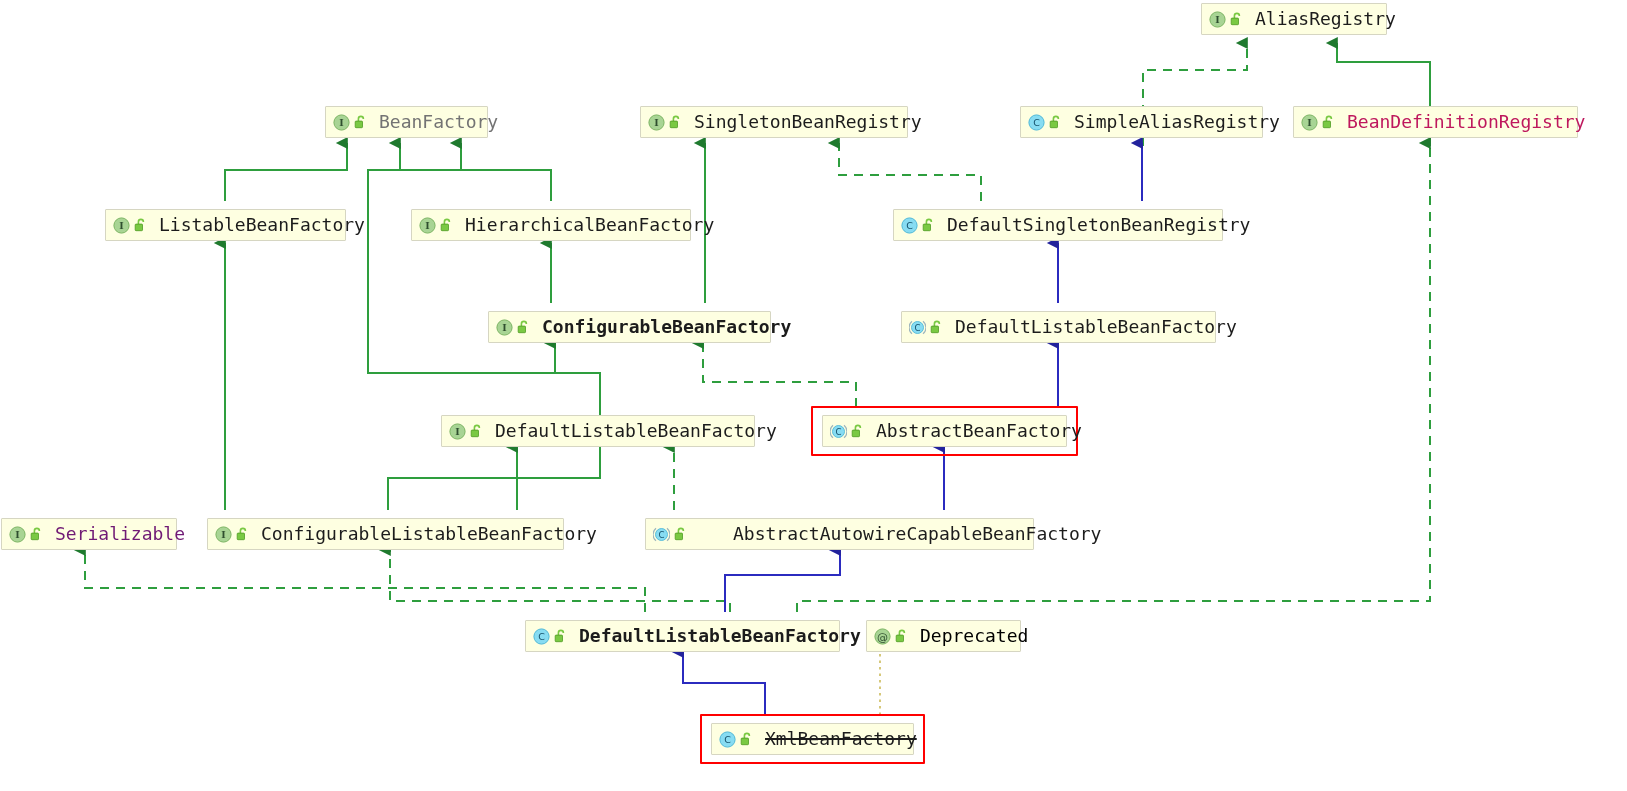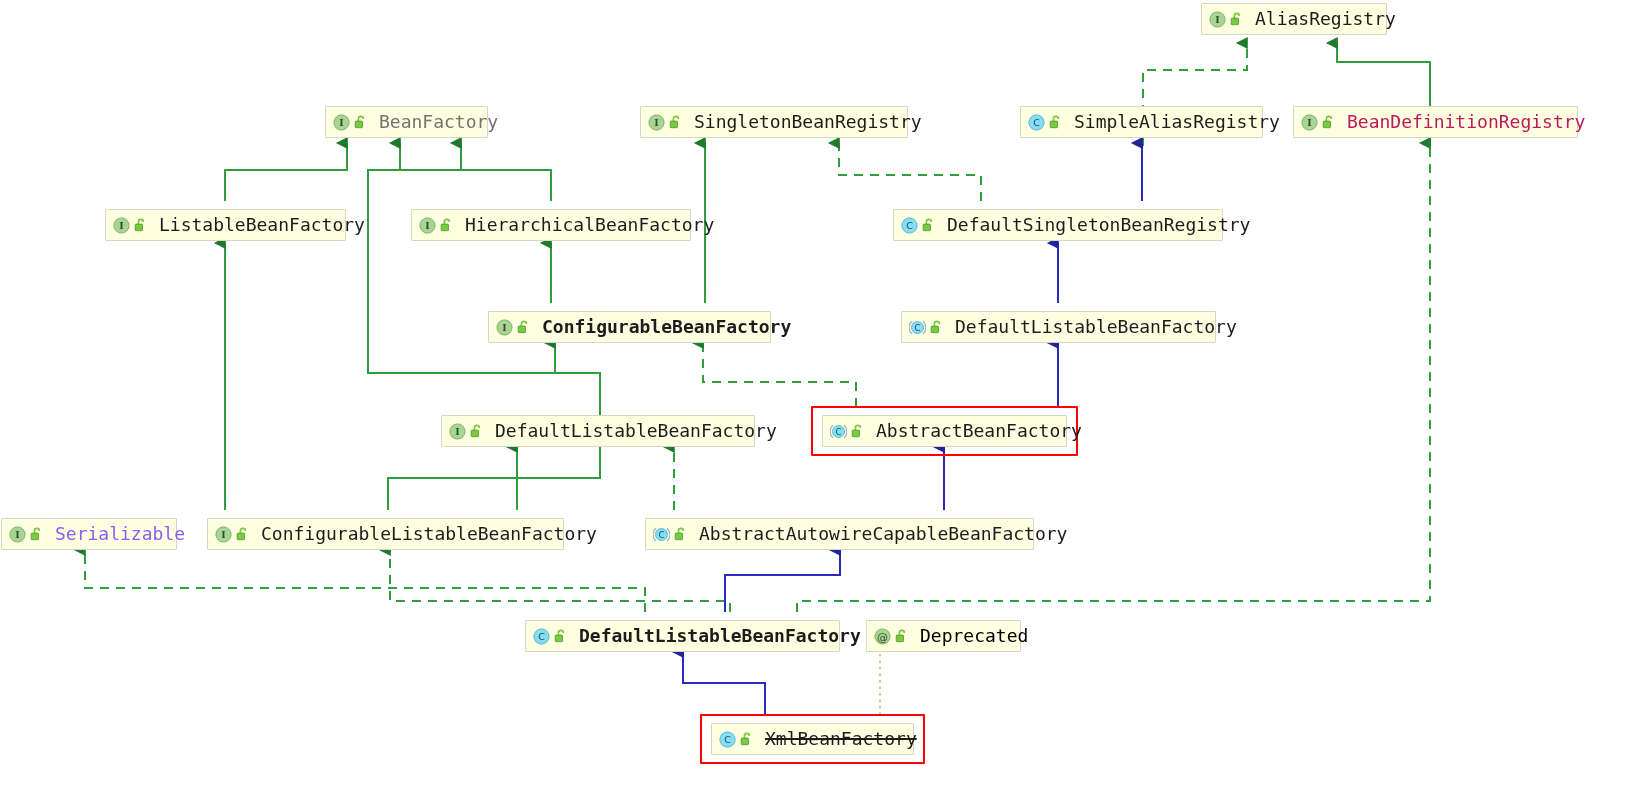--- a/index.html
+++ b/index.html
@@ -256,21 +256,21 @@
       </div>
       <div class="node" style="left: 1px; top: 518px; width: 176px; background: rgb(254, 255, 225); border-color: rgb(214, 214, 194);">
         <svg class="kind-icon" viewBox="0 0 17 17">
           <circle cx="8.5" cy="8.5" r="7.6" fill="#a8d494" stroke="#7cb463" stroke-width="1"></circle>
           <text x="8.5" y="12.3" text-anchor="middle" font-family="DejaVu Serif, serif" font-size="9.5" font-weight="bold" fill="#2f4f2f">I</text>
         </svg>
         <svg class="lock-icon" viewBox="0 0 13 14">
           <path d="M4.4,6.2 L4.4,3.9 A2.5,2.5 0 0 1 9.4,3.9" fill="none" stroke="#7ac943" stroke-width="1.6"></path>
           <rect x="1.2" y="6.1" width="7.3" height="6.6" rx="0.8" fill="#7ac943" stroke="#4e9b22" stroke-width="0.8"></rect>
         </svg>
-        <span class="node-label" style="color: #8b5cf6; text-align: right;">Serializable</span>
+        <span class="node-label" style="color: #701a75; text-align: right;">Serializable</span>
       </div>
       <div class="node" style="left: 207px; top: 518px; width: 357px; background: rgb(254, 255, 225); border-color: rgb(214, 214, 194);">
         <svg class="kind-icon" viewBox="0 0 17 17">
           <circle cx="8.5" cy="8.5" r="7.6" fill="#a8d494" stroke="#7cb463" stroke-width="1"></circle>
           <text x="8.5" y="12.3" text-anchor="middle" font-family="DejaVu Serif, serif" font-size="9.5" font-weight="bold" fill="#2f4f2f">I</text>
         </svg>
         <svg class="lock-icon" viewBox="0 0 13 14">
           <path d="M4.4,6.2 L4.4,3.9 A2.5,2.5 0 0 1 9.4,3.9" fill="none" stroke="#7ac943" stroke-width="1.6"></path>
           <rect x="1.2" y="6.1" width="7.3" height="6.6" rx="0.8" fill="#7ac943" stroke="#4e9b22" stroke-width="0.8"></rect>
         </svg>
@@ -280,21 +280,21 @@
         <svg class="kind-icon" viewBox="0 0 17 17">
           <circle cx="8.5" cy="8.5" r="6.0" fill="#87dcf2" stroke="#4fb8d8" stroke-width="0.9"></circle>
           <path d="M3.0,2.2 A8.2,8.2 0 0 0 3.0,14.8" fill="none" stroke="#9fb6bd" stroke-width="1.2"></path>
           <path d="M14.0,2.2 A8.2,8.2 0 0 1 14.0,14.8" fill="none" stroke="#9fb6bd" stroke-width="1.2"></path>
           <text x="8.5" y="12.0" text-anchor="middle" font-family="DejaVu Sans, sans-serif" font-size="8.6" fill="#15506b">C</text>
         </svg>
         <svg class="lock-icon" viewBox="0 0 13 14">
           <path d="M4.4,6.2 L4.4,3.9 A2.5,2.5 0 0 1 9.4,3.9" fill="none" stroke="#7ac943" stroke-width="1.6"></path>
           <rect x="1.2" y="6.1" width="7.3" height="6.6" rx="0.8" fill="#7ac943" stroke="#4e9b22" stroke-width="0.8"></rect>
         </svg>
-        <span class="node-label" style="color: rgb(28, 28, 28);">AbstractAutowireCapableBeanFactory</span>
+        <span class="node-label" style="color: rgb(28, 28, 28); margin-left: 34px;">AbstractAutowireCapableBeanFactory</span>
       </div>
       <div class="node" style="left: 525px; top: 620px; width: 315px; background: rgb(254, 255, 225); border-color: rgb(214, 214, 194);">
         <svg class="kind-icon" viewBox="0 0 17 17">
           <circle cx="8.5" cy="8.5" r="7.6" fill="#87dcf2" stroke="#4fb8d8" stroke-width="1"></circle>
           <text x="8.5" y="12.2" text-anchor="middle" font-family="DejaVu Sans, sans-serif" font-size="9.5" fill="#15506b">C</text>
         </svg>
         <svg class="lock-icon" viewBox="0 0 13 14">
           <path d="M4.4,6.2 L4.4,3.9 A2.5,2.5 0 0 1 9.4,3.9" fill="none" stroke="#7ac943" stroke-width="1.6"></path>
           <rect x="1.2" y="6.1" width="7.3" height="6.6" rx="0.8" fill="#7ac943" stroke="#4e9b22" stroke-width="0.8"></rect>
         </svg>

